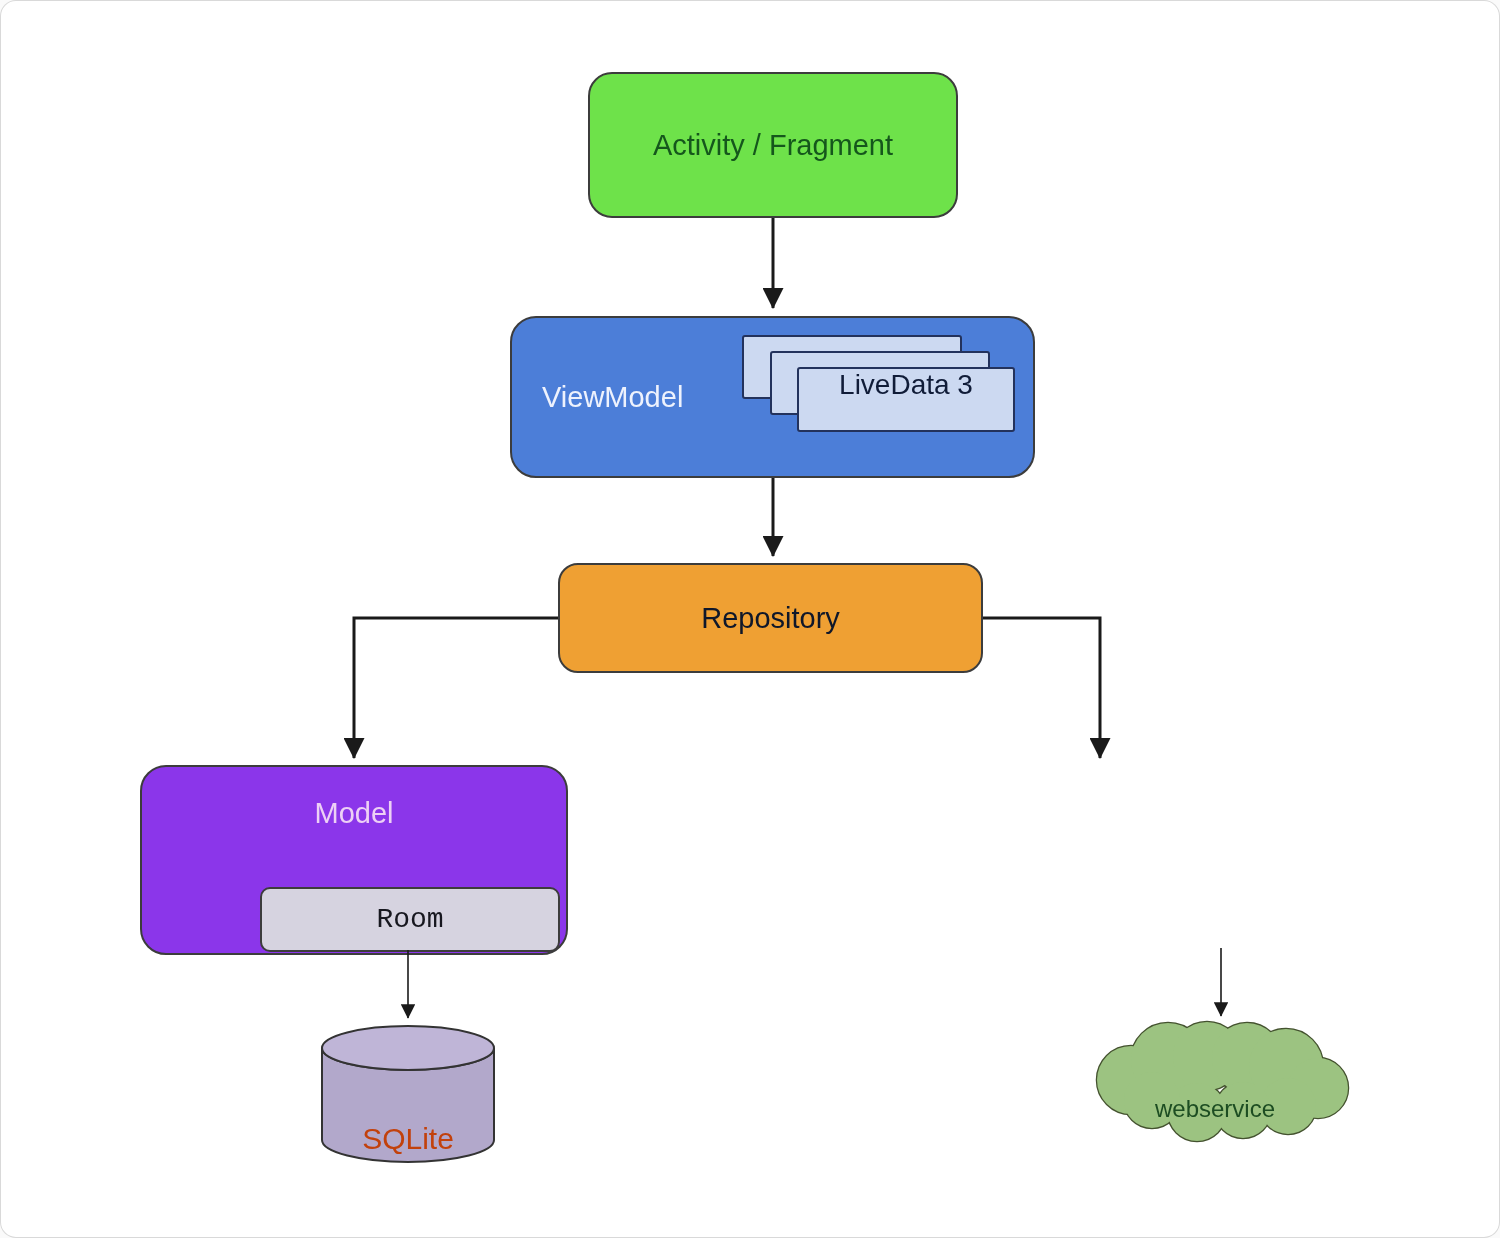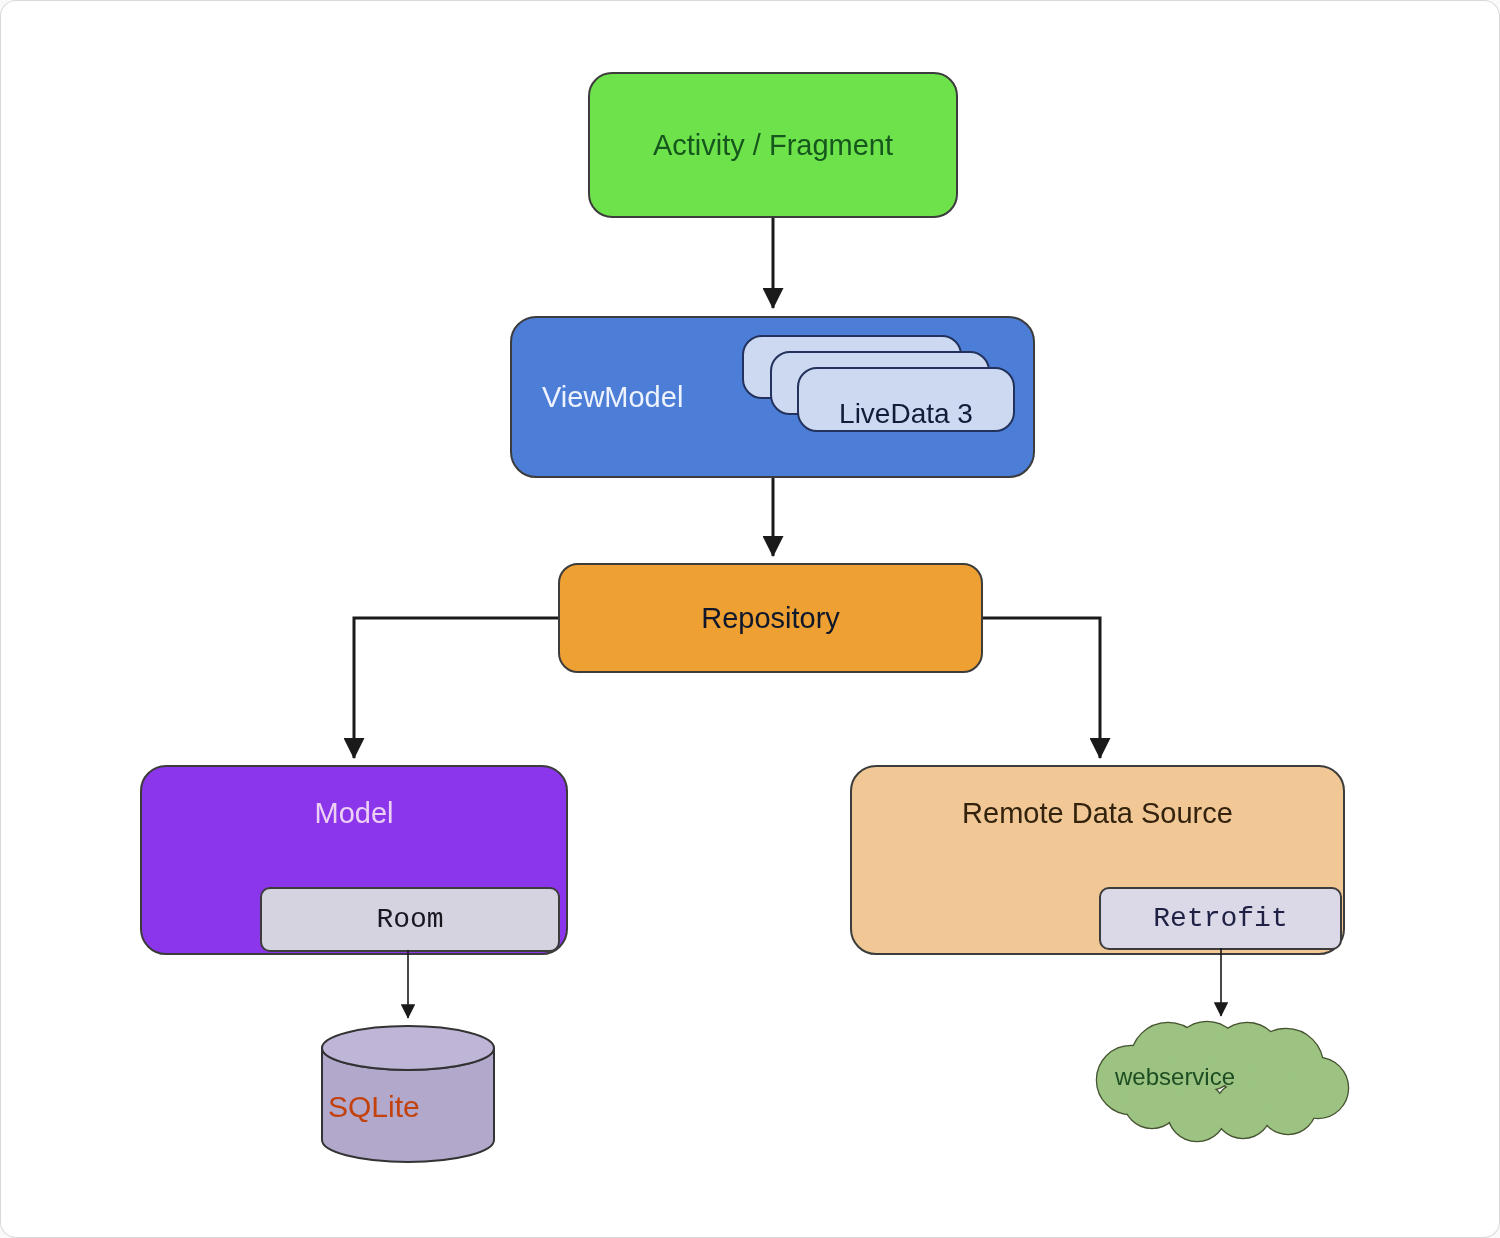--- a/index.html
+++ b/index.html
@@ -10,38 +10,38 @@
   }
   .node{
     position:absolute;box-sizing:border-box;border:2px solid #3c3c3c;
     display:flex;align-items:center;justify-content:center;
     font-size:29px;
   }
   .node-activity{left:588px;top:72px;width:370px;height:146px;background:#6ee24a;border-radius:24px;color:#15571c;}
   .node-viewmodel{left:510px;top:316px;width:525px;height:162px;background:#4c7ed8;border-radius:26px;color:#eef2fd;justify-content:flex-start;}
   .vm-label{margin-left:30px;}
   .ld-card{
-    position:absolute;box-sizing:border-box;background:#ccd9f1;border:2px solid #23325c;border-radius:20px;
-    display:flex;align-items:flex-end;justify-content:center;font-size:28px;color:#101c38;
+    position:absolute;box-sizing:border-box;background:#ccd9f1;border:2px solid #23325c;border-radius:3px;
+    display:flex;align-items:flex-start;justify-content:center;font-size:28px;color:#101c38;
   }
   .ld-back{left:230px;top:17px;width:220px;height:64px;}
   .ld-mid{left:258px;top:33px;width:220px;height:64px;}
   .ld-front{left:285px;top:49px;width:218px;height:65px;}
   .node-repository{left:558px;top:563px;width:425px;height:110px;background:#efa033;border-radius:20px;color:#0f172a;}
   .node-model{left:140px;top:765px;width:428px;height:190px;background:#8b36ea;border-radius:26px;color:#edd0f5;align-items:flex-start;}
   .node-remote{left:850px;top:765px;width:495px;height:190px;background:#f0c795;border-radius:26px;color:#33230e;align-items:flex-start;}
   .big-label{margin-top:30px;}
   .sub-card{
     position:absolute;box-sizing:border-box;border:2px solid #3c3c3c;border-radius:10px;
     display:flex;align-items:center;justify-content:center;font-size:28px;font-family:Liberation Mono, monospace;
   }
   .sub-room{left:118px;top:120px;width:300px;height:65px;background:#d6d3e0;color:#17171f;}
   .sub-retrofit{left:247px;top:120px;width:243px;height:63px;background:#dbd8e8;color:#1e2144;}
   .svg-layer{position:absolute;left:0;top:0;pointer-events:none;}
-  .shape-label{position:absolute;}
+  .shape-label{position:absolute;text-align:center;margin-top:32px;}
   .sqlite-label{left:328px;top:1090px;width:160px;font-size:30px;color:#c2410c;}
   .webservice-label{left:1115px;top:1063px;width:200px;font-size:24px;color:#1d4d22;}
 </style>
 </head>
 <body>
 
 <div class="canvas">
 
   <div class="node node-activity">
     <span>Activity / Fragment</span>
@@ -60,26 +60,20 @@
     <span>Repository</span>
   </div>
 
   <div class="node node-model">
     <span class="big-label">Model</span>
     <div class="sub-card sub-room">
       <span>Room</span>
     </div>
   </div>
 
-  <div class="node node-remote">
-    <span class="big-label">Remote Data Source</span>
-    <div class="sub-card sub-retrofit">
-      <span>Retrofit</span>
-    </div>
-  </div>
 
   <svg class="svg-layer" width="1500" height="1238" viewBox="0 0 1500 1238">
     <defs>
       <marker id="arrow-big" viewBox="0 0 10 10" refX="9.5" refY="5" markerWidth="7" markerHeight="7" orient="auto-start-reverse">
         <path d="M0,0 L10,5 L0,10 Z" fill="#1a1a1a"></path>
       </marker>
       <marker id="arrow-small" viewBox="0 0 10 10" refX="9.5" refY="5" markerWidth="9" markerHeight="9" orient="auto-start-reverse">
         <path d="M0,0 L10,5 L0,10 Z" fill="#1a1a1a"></path>
       </marker>
     </defs>

